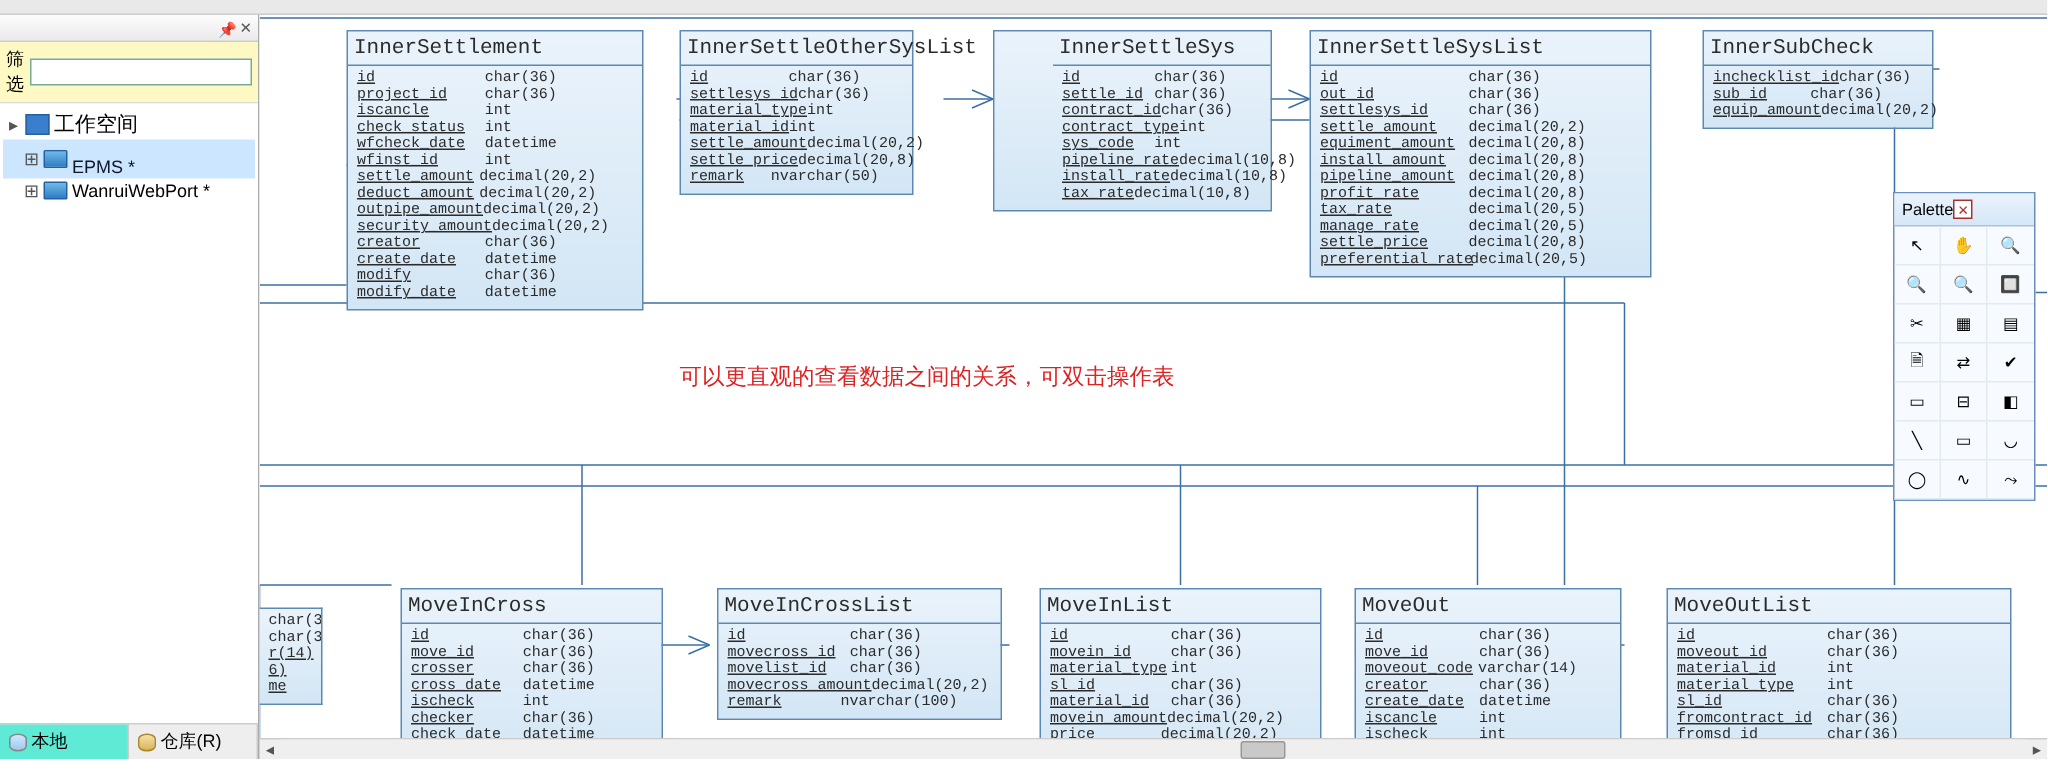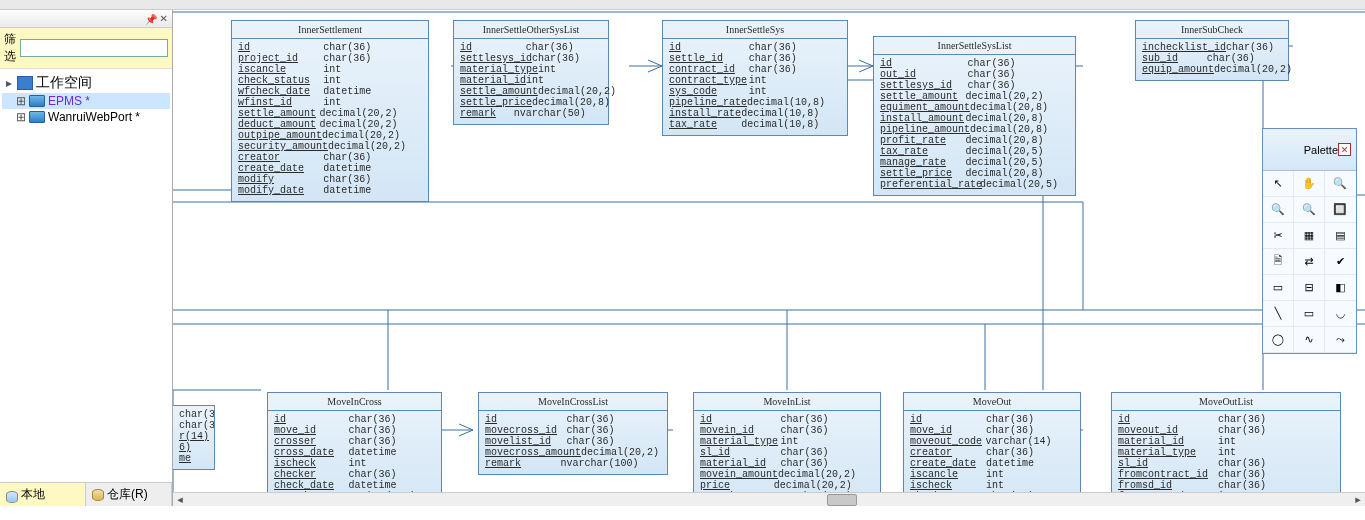--- a/index.html
+++ b/index.html
@@ -17,39 +17,39 @@
   .icon-sm { width:16px; height:16px; display:inline-flex; align-items:center; justify-content:center; }
   .tree { flex:1; background:#fff; padding:4px 2px; font-size:12px; overflow:auto;}
   .tree-item { display:flex; align-items:center; gap:3px; padding:1px 2px; white-space:nowrap;}
   .tree-item .exp { width:10px; text-align:center; color:#555;}
   .tree-item .glyph{ width:16px; height:14px; display:inline-block;}
   .ws-glyph { background:#3a7fce; border:1px solid #2560a0;}
   .db-glyph { width:16px;height:12px; background:linear-gradient(#6fb8e8,#2e7ec4); border:1px solid #2560a0; border-radius:1px;}
   .selected { background:#cde6ff; }
   .sb-tabs { display:flex; border-top:1px solid #ccc; background:#eee;}
   .sb-tab { flex:1; display:flex; align-items:center; gap:3px; padding:3px 6px; border-right:1px solid #ccc; font-size:12px;}
-  .sb-tab.active{ background:#fef9c3;align-items:flex-end;}
+  .sb-tab.active{ background:#5eead4;}
   .sb-tab .cyl{ width:12px;height:12px; border:1px solid #888; border-radius:50%/30%; background:linear-gradient(#d0e8ff,#9cc8ee);}
   
   .canvas-wrap { flex:1; position:relative; background:#fff; overflow:hidden;}
   .canvas { position:absolute; left:0; top:0; width:1192px; height:510px;}
   .h-scroll { position:absolute; left:0; right:0; bottom:0; height:14px; background:#efefef; border-top:1px solid #ccc; display:flex; align-items:center;}
   .h-scroll .track{ flex:1; height:14px; background:#efefef; position:relative;}
   .h-scroll .thumb{ position:absolute; left:55%; width:30px; height:12px; top:1px; background:#c9c9c9; border:1px solid #999; border-radius:2px;}
   .h-scroll .arr{ width:14px; height:14px; display:flex; align-items:center; justify-content:center; color:#555;}
   .entity { position:absolute; border:1px solid #5b89b4; background:linear-gradient(#eaf3fb,#d3e6f5); font-family: Consolas, "Courier New", monospace; font-size:10px; color:#2b2b2b;}
-  .entity .title { text-align:center; padding:3px 4px; border-bottom:1px solid #5b89b4; font-family: Liberation Serif, serif; font-size:10px;}
+  .entity .title { text-align:left; padding:3px 4px; border-bottom:1px solid #5b89b4; font-family: Liberation Mono, monospace; font-size:14px;}
   .entity .body { padding:3px 6px 5px 6px;}
   .entity .row { display:flex; white-space:nowrap;}
   .entity .c1 { width:100px; text-decoration:underline;}
   .entity .c2 { width:86px;}
   .entity .c3 { width:30px; text-align:right; color:#444;}
   .annot { position:absolute; color:#d22; font-size:15px; }
   .palette { position:absolute; right:8px; top:118px; width:95px; border:1px solid #6a8fbf; background:#f7fbff; }
-  .palette .pt { display:flex; align-items:center; justify-content:flex-end; padding:14px 5px; background:linear-gradient(#eaf3fc,#d5e7f7); border-bottom:1px solid #a7c2df; font-size:11px;}
+  .palette .pt { display:flex; align-items:center; justify-content:flex-start; padding:4px 5px; background:linear-gradient(#eaf3fc,#d5e7f7); border-bottom:1px solid #a7c2df; font-size:11px;}
   .palette .pt .px{ width:13px;height:13px;border:1px solid #a93030; color:#a93030; display:flex;align-items:center;justify-content:center; font-size:9px; background:#fff;}
   .palette .grid { display:grid; grid-template-columns:repeat(3,1fr); }
   .palette .cell { height:26px; border-right:1px solid #dfeaf4; border-bottom:1px solid #dfeaf4; display:flex; align-items:center; justify-content:center;}
   .palette .cell:nth-child(3n){border-right:none;}
   svg.line { position:absolute; left:0; top:0; pointer-events:none;}
   
   .entity.cut-left { border-left:none;}
 </style>
 </head>
 <body>
@@ -70,21 +70,21 @@
     </div>
     <div class="tree">
       <div class="tree-item">
         <span class="exp">▸</span>
         <span class="glyph ws-glyph"></span>
         <span style="font-size:14px;">工作空间</span>
       </div>
       <div class="tree-item selected" style="padding-left:14px;">
         <span class="exp">⊞</span>
         <span class="db-glyph"></span>
-        <span style="color:#6d28d9;">EPMS *</span>
+        <span style="color:#0f172a;margin-top:10px;">EPMS *</span>
       </div>
       <div class="tree-item" style="padding-left:14px;">
         <span class="exp">⊞</span>
         <span class="db-glyph"></span>
         <span>WanruiWebPort *</span>
       </div>
     </div>
     <div class="sb-tabs">
       <div class="sb-tab active">
         <span class="cyl"></span>
@@ -249,21 +249,21 @@
               <span class="c2">decimal(20,8)</span>
               <span class="c3"></span>
             </div>
             <div class="row">
               <span class="c1 ">remark</span>
               <span class="c2">nvarchar(50)</span>
               <span class="c3"></span>
             </div>
           </div>
         </div>
-      <div class="entity" style="left:489px; top:10px; width:186px;">
+      <div class="entity" style="left:489px; top:10px; width:186px;padding-left:39px;">
           <div class="title">InnerSettleSys</div>
           <div class="body">
             <div class="row">
               <span class="c1">id</span>
               <span class="c2">char(36)</span>
               <span class="c3"><pk></pk></span>
             </div>
             <div class="row">
               <span class="c1">settle_id</span>
               <span class="c2">char(36)</span>
@@ -294,21 +294,21 @@
               <span class="c2">decimal(10,8)</span>
               <span class="c3"></span>
             </div>
             <div class="row">
               <span class="c1 ">tax_rate</span>
               <span class="c2">decimal(10,8)</span>
               <span class="c3"></span>
             </div>
           </div>
         </div>
-      <div class="entity" style="left:700px; top:10px; width:203px;margin-top:16px;">
+      <div class="entity" style="left:700px; top:10px; width:228px;">
           <div class="title">InnerSettleSysList</div>
           <div class="body">
             <div class="row">
               <span class="c1">id</span>
               <span class="c2">char(36)</span>
               <span class="c3"><pk></pk></span>
             </div>
             <div class="row">
               <span class="c1 ">out_id</span>
               <span class="c2">char(36)</span>
@@ -621,20 +621,21 @@
               <span class="c3"></span>
             </div>
             <div class="row">
               <span class="c1 ">fromsys_code</span>
               <span class="c2">int</span>
               <span class="c3"></span>
             </div>
           </div>
         </div>
 
+      <div class="annot" style="left:280px; top:232px;">可以更直观的查看数据之间的关系，可双击操作表</div>
     </div>
 
     <div class="palette">
       <div class="pt">
         <span>Palette</span>
         <span class="px">✕</span>
       </div>
       <div class="grid">
         <div class="cell">↖</div>
         <div class="cell">✋</div>

